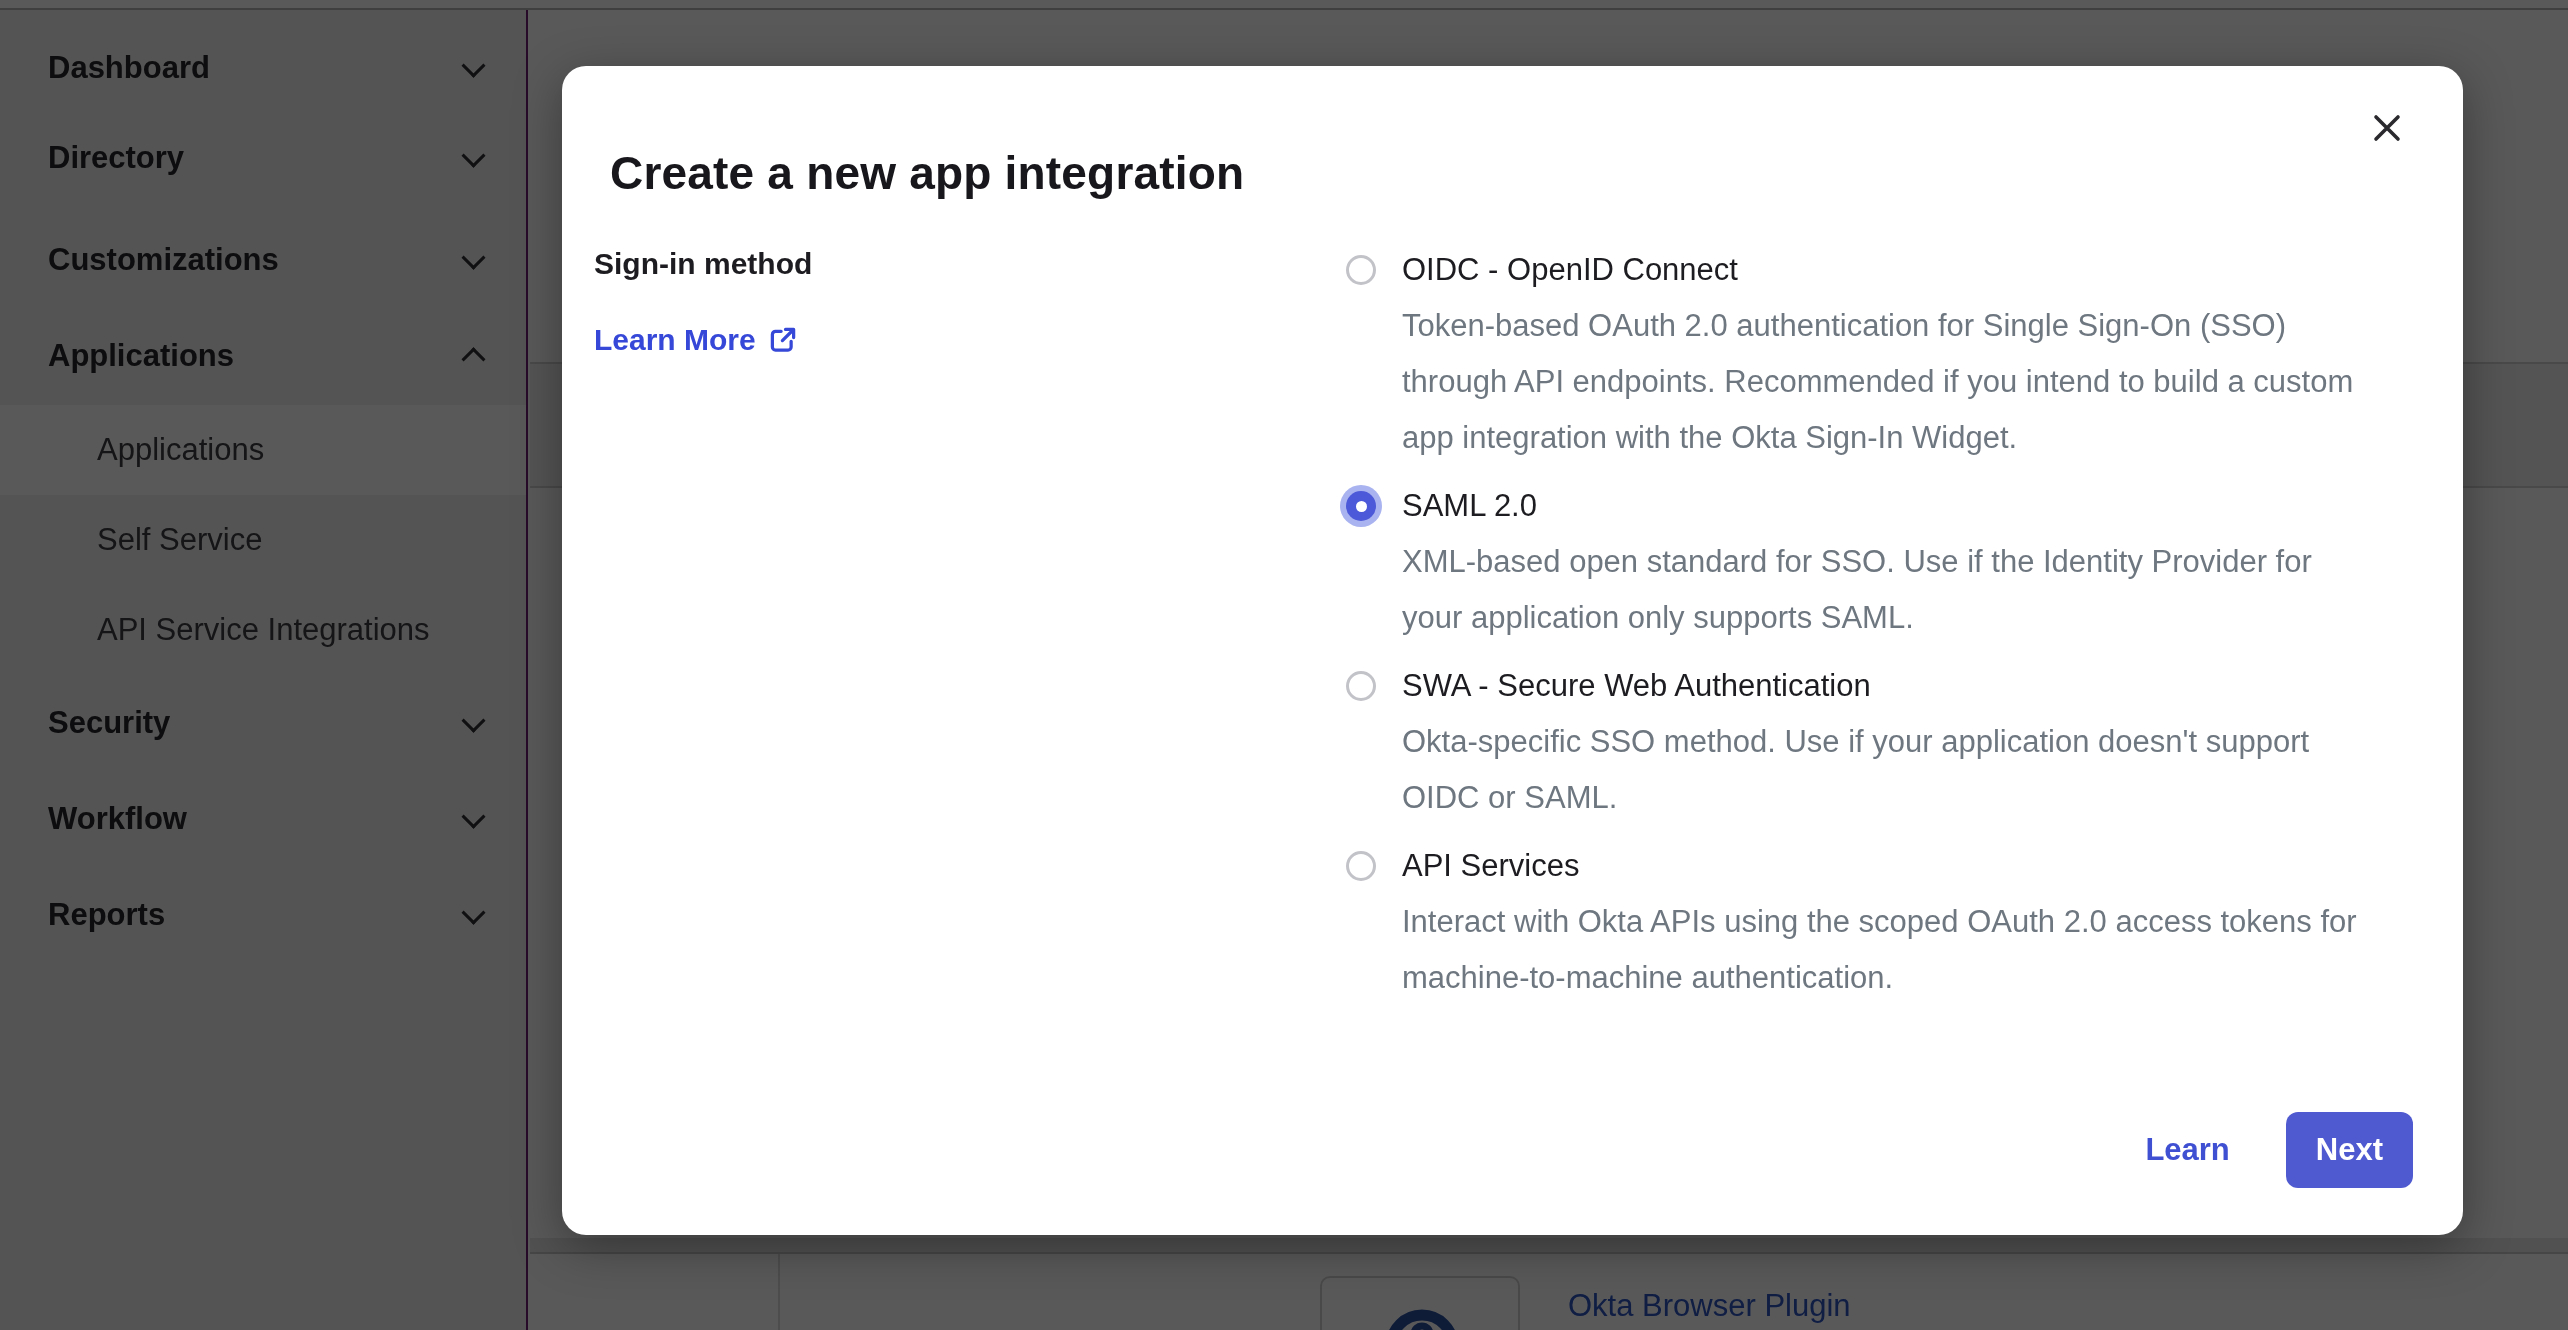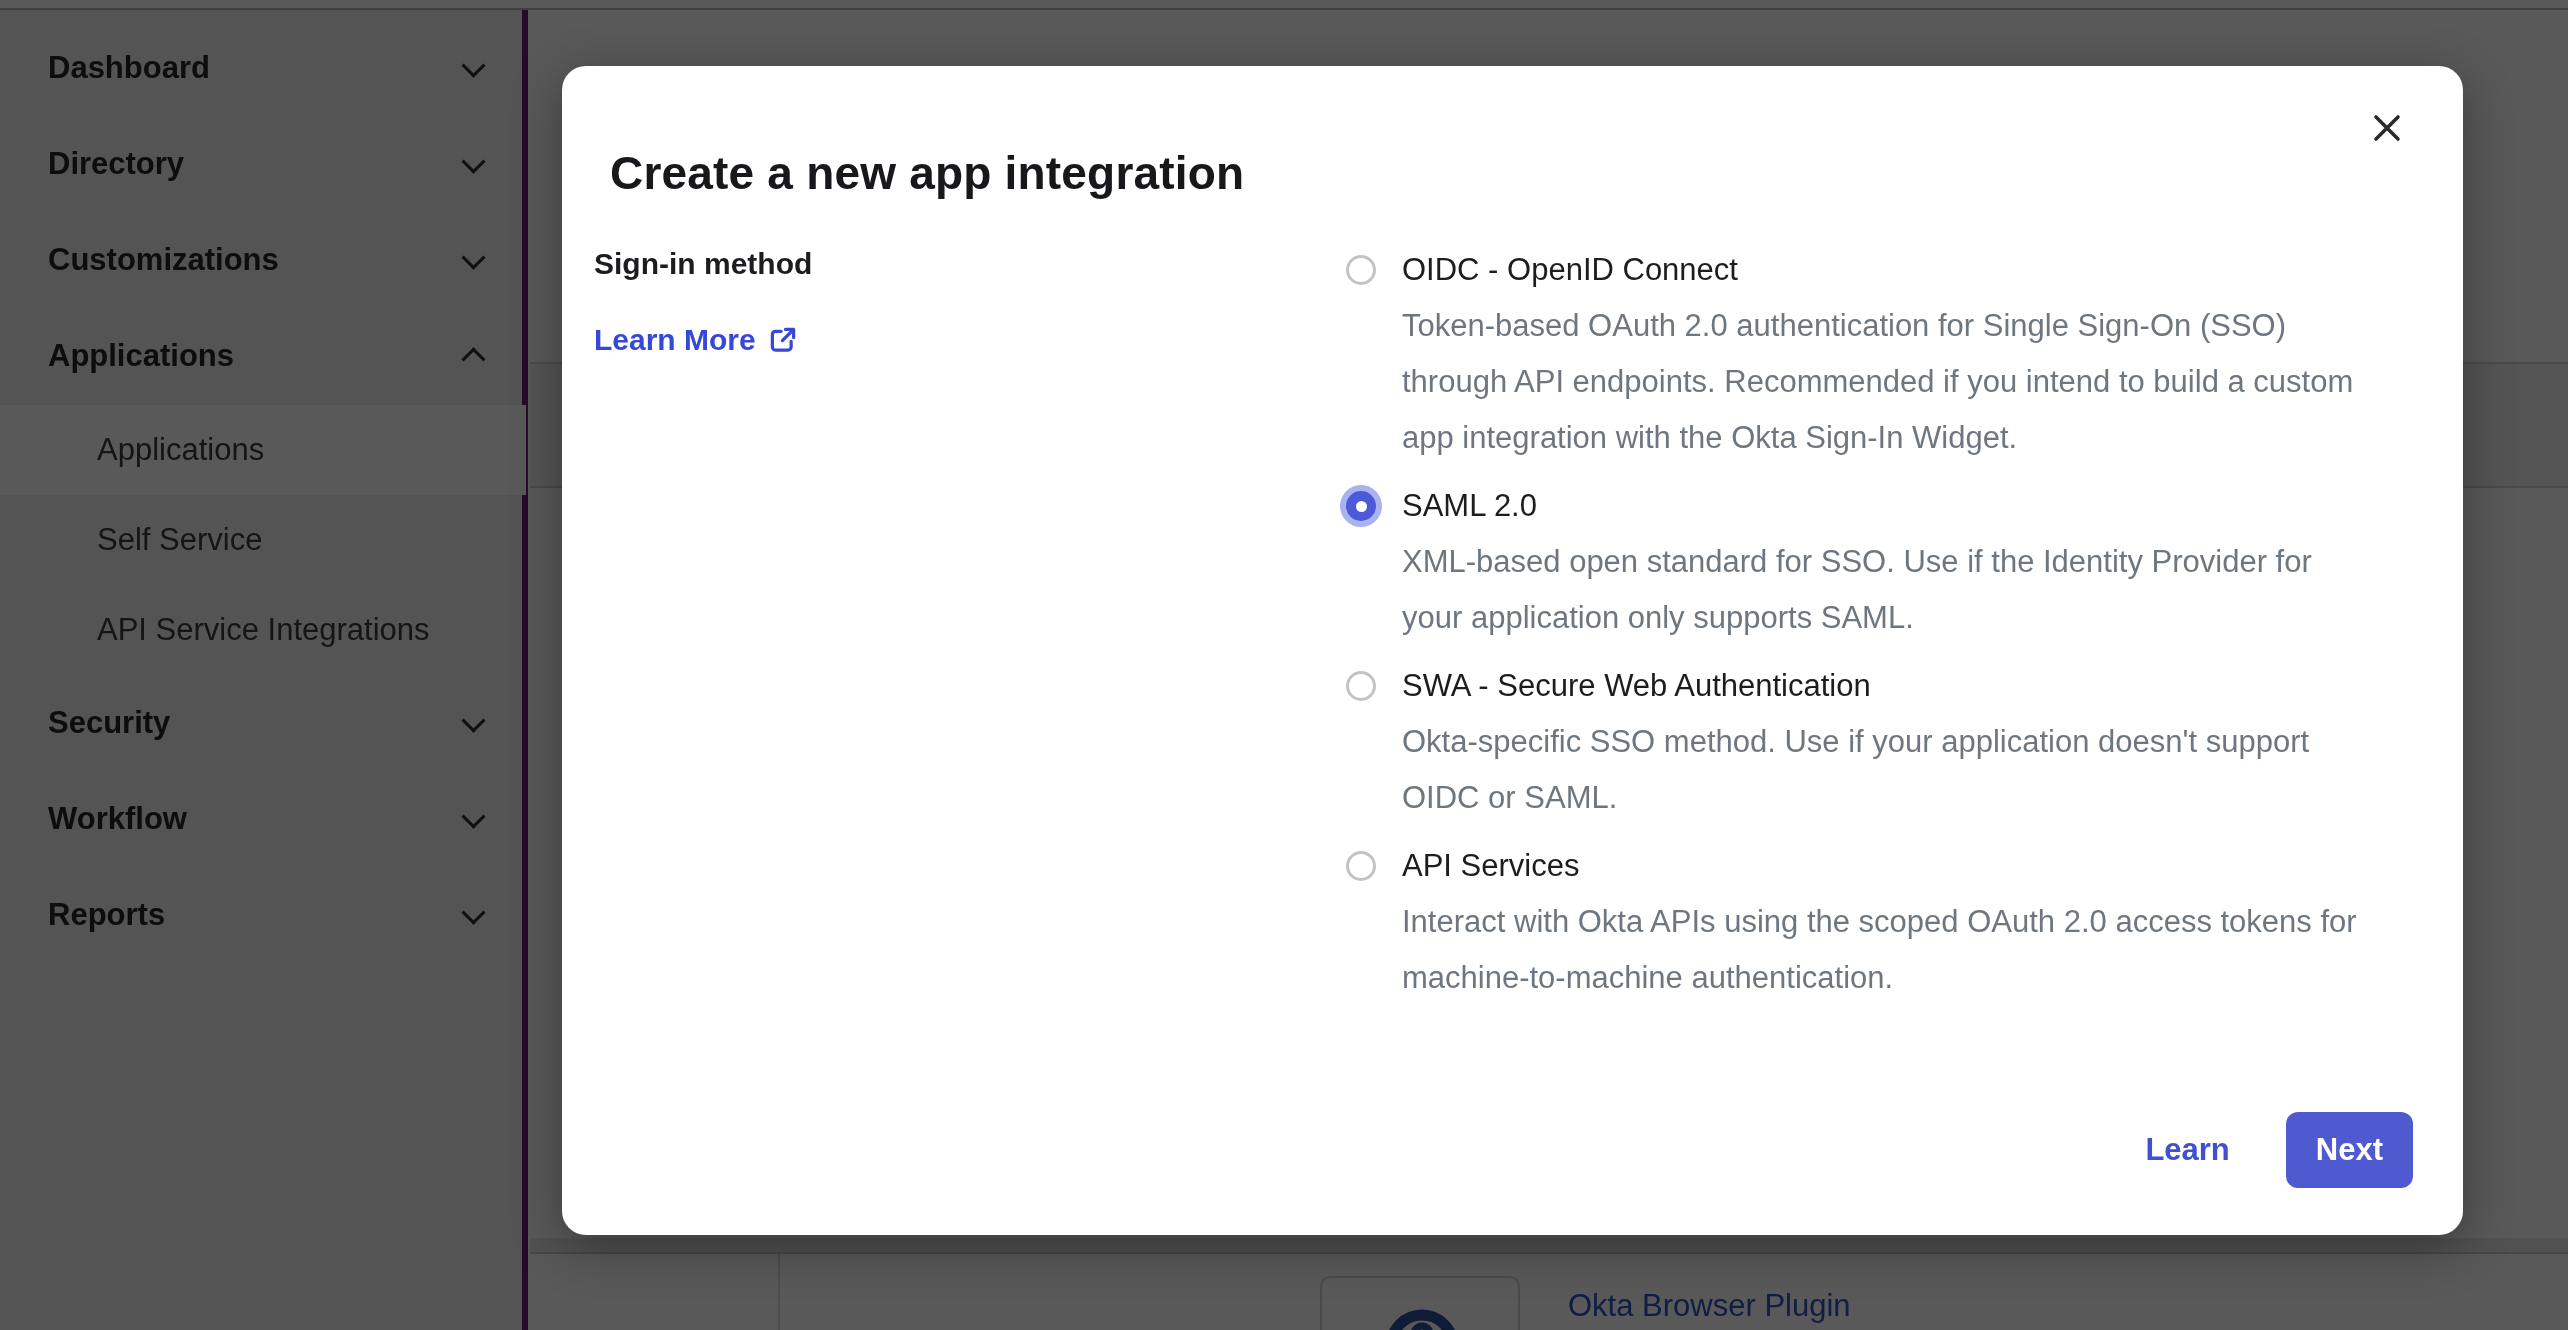--- a/index.html
+++ b/index.html
@@ -5,21 +5,21 @@
   * { margin:0; padding:0; box-sizing:border-box; }
   html,body { width:2568px; height:1330px; overflow:hidden; }
   body { font-family:"Liberation Sans", sans-serif; background:#ffffff; }
   #screen { position:relative; width:2568px; height:1330px; overflow:hidden; }
 
   
   .bg-page { position:absolute; inset:0; background:#ffffff; }
   .top-rule { position:absolute; left:0; top:8px; width:2568px; height:2px; background:#b5b5b5; }
 
   .sidebar { position:absolute; left:0; top:10px; width:528px; height:1320px;
-             background:#f1f1f1; border-right:6px solid #701a75; }
+             background:#f1f1f1; border-right:2px solid #701a75; }
   .nav-item { position:absolute; left:0; width:526px; height:96px;
               display:flex; align-items:center; padding:0 44px 0 48px; }
   .nav-item .lbl { font-size:31px; font-weight:700; color:#26262b; flex:1; }
   .nav-sub { position:absolute; left:0; width:526px; height:90px;
              display:flex; align-items:center; padding-left:97px; }
   .nav-sub .lbl { font-size:31px; font-weight:400; color:#3c3c42; }
   .nav-sub.selected { background:#ffffff; }
   .chev { width:17px; height:17px; border-right:3.5px solid #2f2f34; border-bottom:3.5px solid #2f2f34; }
   .chev.down { transform:rotate(45deg) translate(-2px,-2px); }
   .chev.up   { transform:rotate(225deg) translate(-2px,-2px); }
@@ -77,21 +77,21 @@
 <div id="screen">
 
   <div class="bg-page">
     <div class="top-rule"></div>
 
     <div class="sidebar">
       <div class="nav-item" style="top:10px">
         <span class="lbl">Dashboard</span>
         <span class="chev down"></span>
       </div>
-      <div class="nav-item" style="top:106px">
+      <div class="nav-item" style="top:100px">
         <span class="lbl">Directory</span>
         <span class="chev down"></span>
       </div>
       <div class="nav-item" style="top:202px">
         <span class="lbl">Customizations</span>
         <span class="chev down"></span>
       </div>
       <div class="nav-item" style="top:298px">
         <span class="lbl">Applications</span>
         <span class="chev up"></span>

